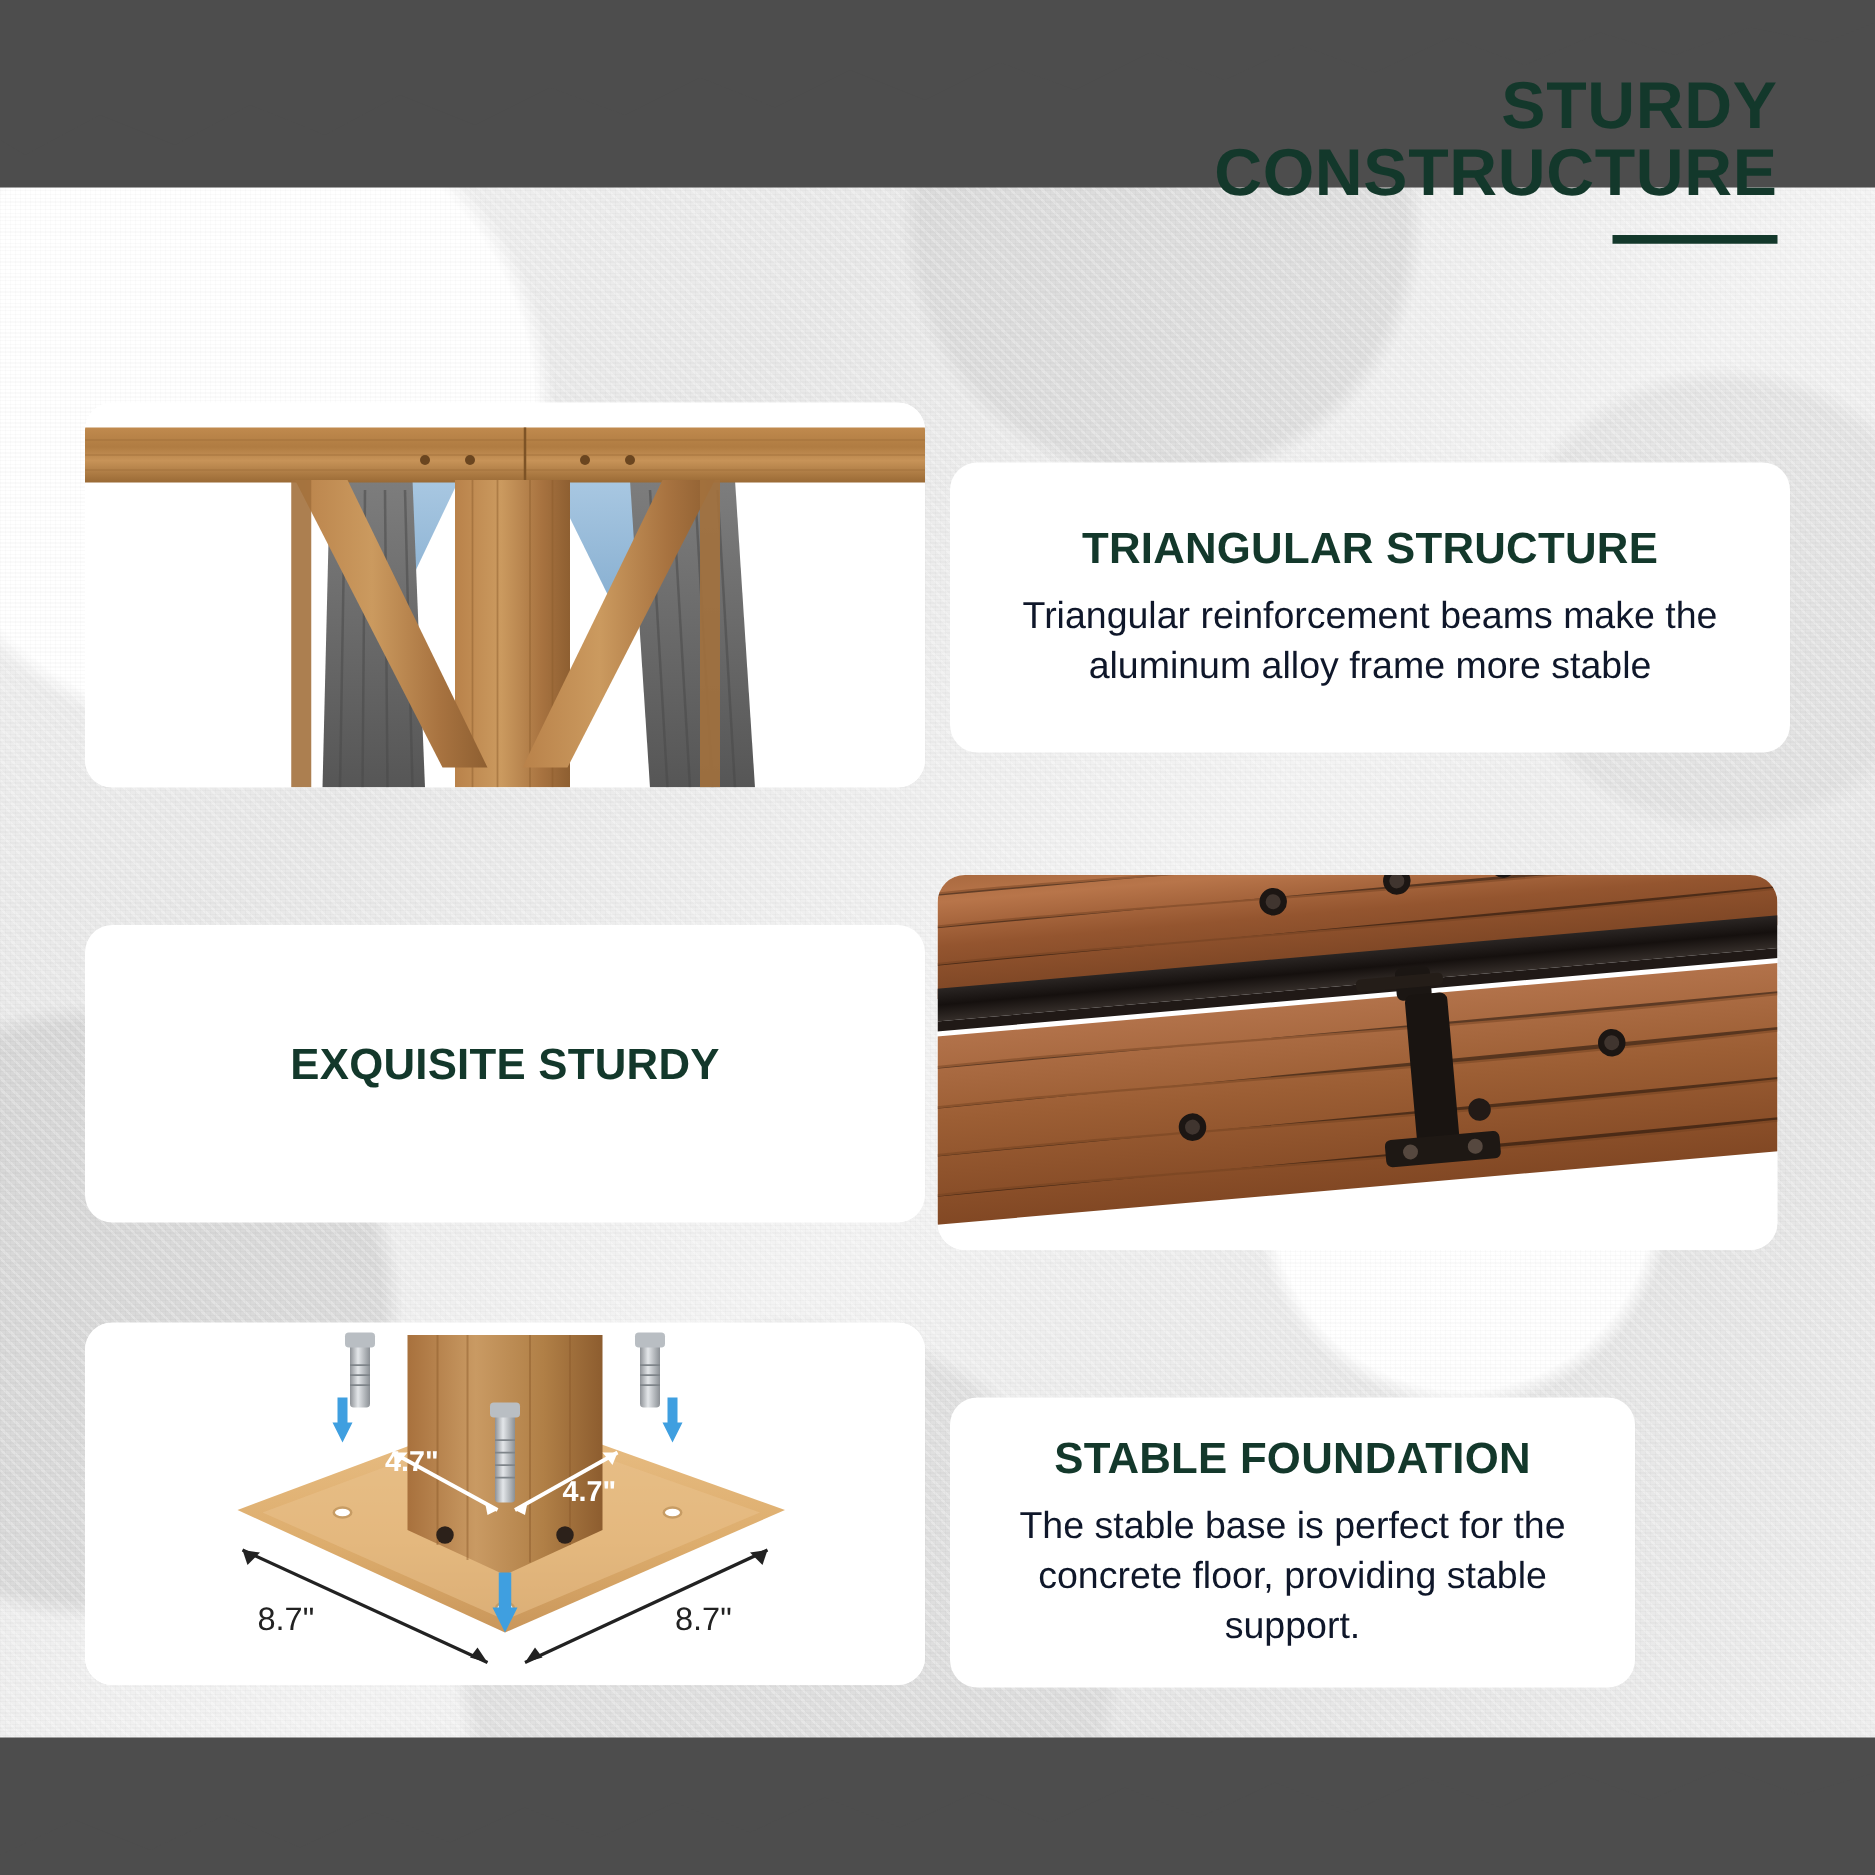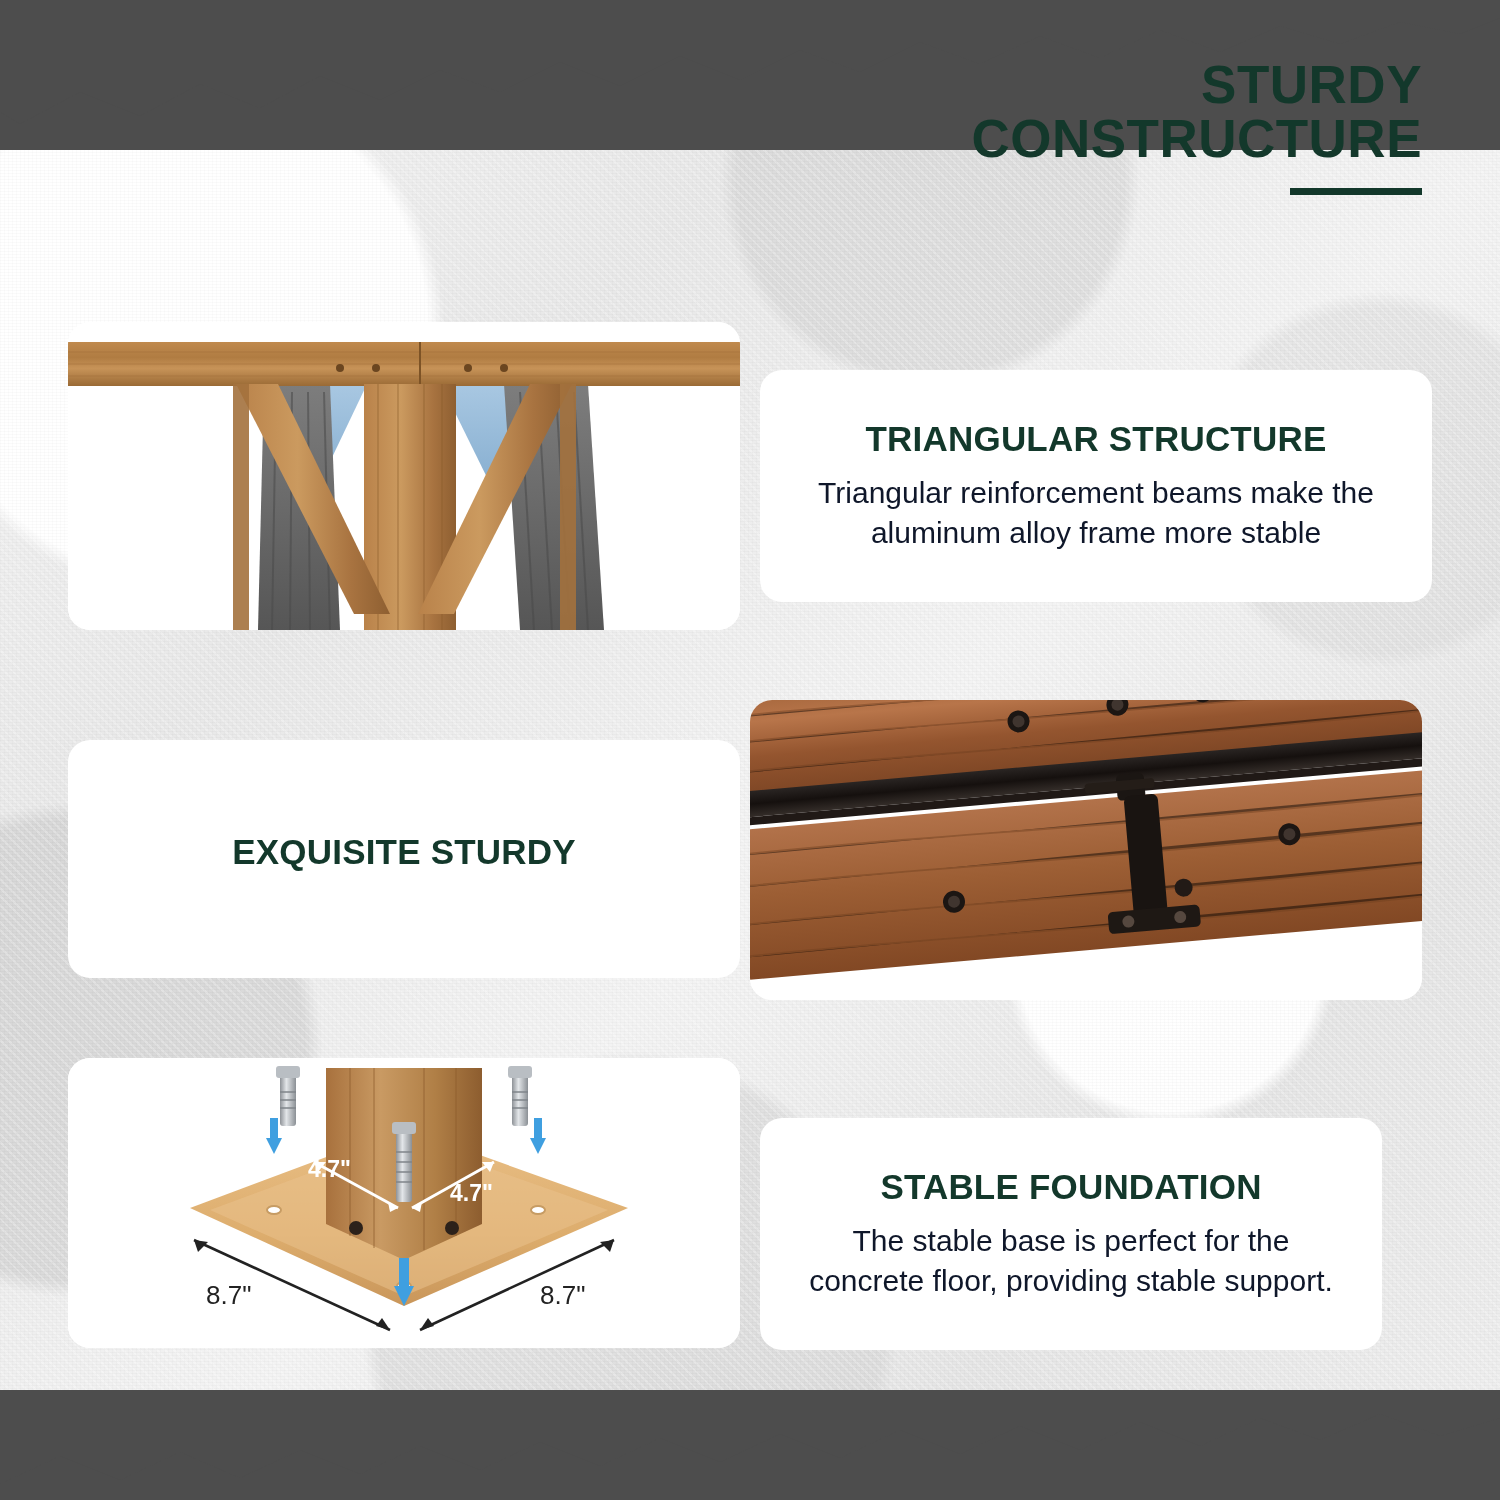--- a/index.html
+++ b/index.html
@@ -102,21 +102,21 @@
   }
 
   
   #card-img-1 { left: 68px;  top: 322px;  width: 672px; height: 308px; }
   #card-txt-1 { left: 760px; top: 370px;  width: 672px; height: 232px; }
   
   #card-txt-2 { left: 68px;  top: 740px;  width: 672px; height: 238px; }
   #card-img-2 { left: 750px; top: 700px;  width: 672px; height: 300px; }
   
   #card-img-3 { left: 68px;  top: 1058px; width: 672px; height: 290px; }
-  #card-txt-3 { left: 760px; top: 1118px; width: 622px; height: 232px; }
+  #card-txt-3 { left: 760px; top: 1118px; width: 548px; height: 232px; }
 
   
   .art { position: absolute; inset: 0; }
 
   
 
   
   .dim {
     position: absolute;
     color: #222;

